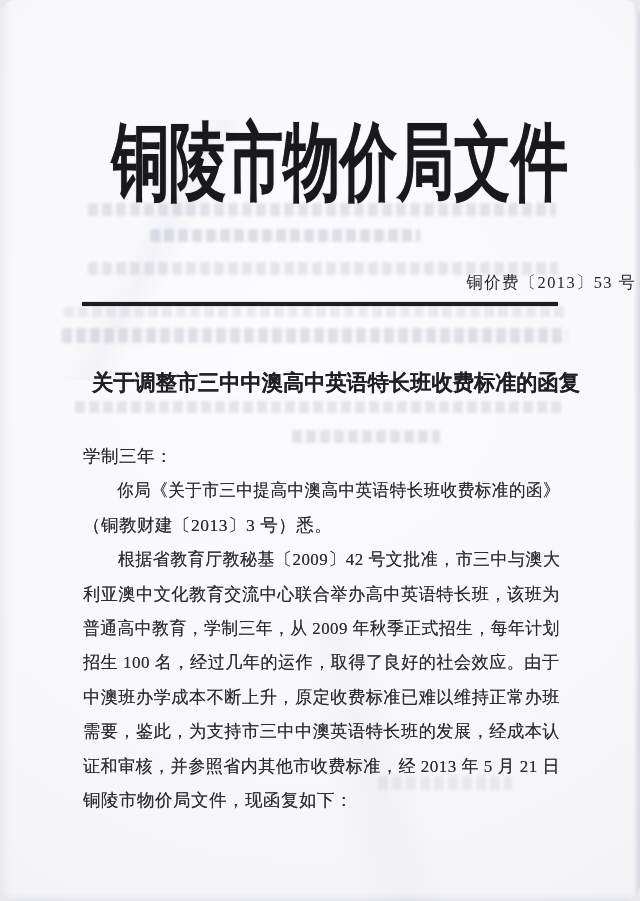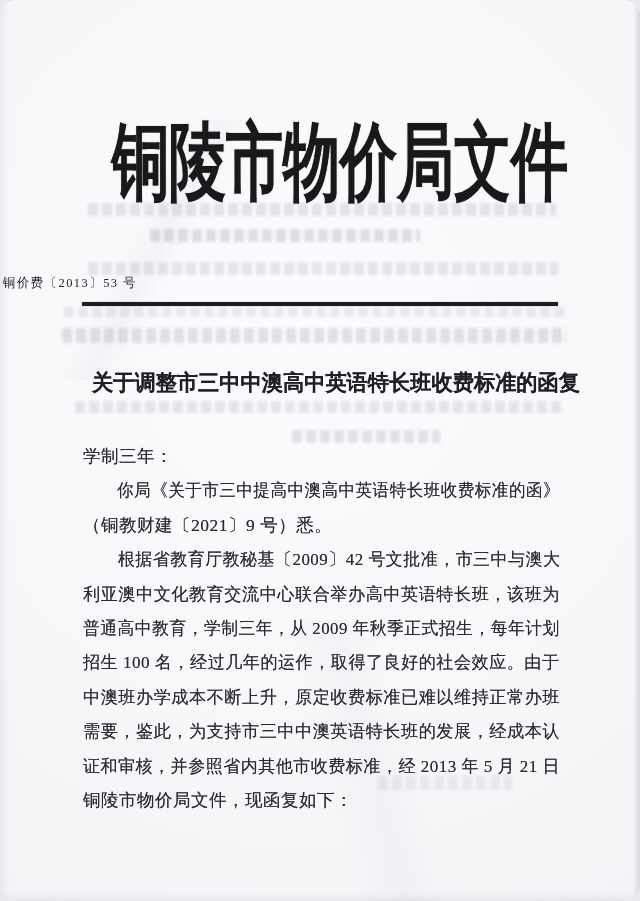--- a/index.html
+++ b/index.html
@@ -49,21 +49,21 @@
     position:absolute;top:118px;left:0;width:640px;
     text-align:center;line-height:88px;font-size:85px;
     font-weight:900;color:#19191c;
     text-shadow:0 0 1px rgba(20,20,24,.7);
   }
   .title .fit{display:inline-block;white-space:nowrap;transform-origin:50% 50%;}
 
   
   .docnum{
     position:absolute;top:272px;left:0;width:640px;
-    text-align:left;font-size:13px;line-height:22px;
+    text-align:right;font-size:17px;line-height:22px;
     letter-spacing:1.5px;color:#26262b;
   }
   .docnum .fit{display:inline-block;white-space:nowrap;transform-origin:50% 50%;}
 
   
   .rule{
     position:absolute;top:302px;left:82px;width:476px;height:4px;
     background:#1d1d21;border-radius:1px;
     box-shadow:0 0 1px rgba(20,20,24,.8);
   }
@@ -122,21 +122,21 @@
 
   <div class="rule"></div>
 
   <div class="headline">
     <span class="fit" style="transform: scaleX(0.964427);">关于调整市三中中澳高中英语特长班收费标准的函复</span>
   </div>
 
   <div class="body-text">
       <div class="body-line">学制三年：</div>
       <div class="body-line" style="transform: scaleX(0.946429);">　　你局《关于市三中提高中澳高中英语特长班收费标准的函》</div>
-      <div class="body-line">（铜教财建〔2021〕9 号）悉。</div>
+      <div class="body-line">（铜教财建〔2013〕3 号）悉。</div>
       <div class="body-line" style="transform: scaleX(0.969512);">　　根据省教育厅教秘基〔2009〕42 号文批准，市三中与澳大</div>
       <div class="body-line" style="transform: scaleX(0.981481);">利亚澳中文化教育交流中心联合举办高中英语特长班，该班为</div>
       <div class="body-line" style="transform: scaleX(0.959759);">普通高中教育，学制三年，从 2009 年秋季正式招生，每年计划</div>
       <div class="body-line" style="transform: scaleX(0.977459);">招生 100 名，经过几年的运作，取得了良好的社会效应。由于</div>
       <div class="body-line" style="transform: scaleX(0.981481);">中澳班办学成本不断上升，原定收费标准已难以维持正常办班</div>
       <div class="body-line" style="transform: scaleX(0.981481);">需要，鉴此，为支持市三中中澳英语特长班的发展，经成本认</div>
       <div class="body-line" style="transform: scaleX(0.973469);">证和审核，并参照省内其他市收费标准，经 2013 年 5 月 21 日</div>
       <div class="body-line">铜陵市物价局文件，现函复如下：</div>
     </div>
 

